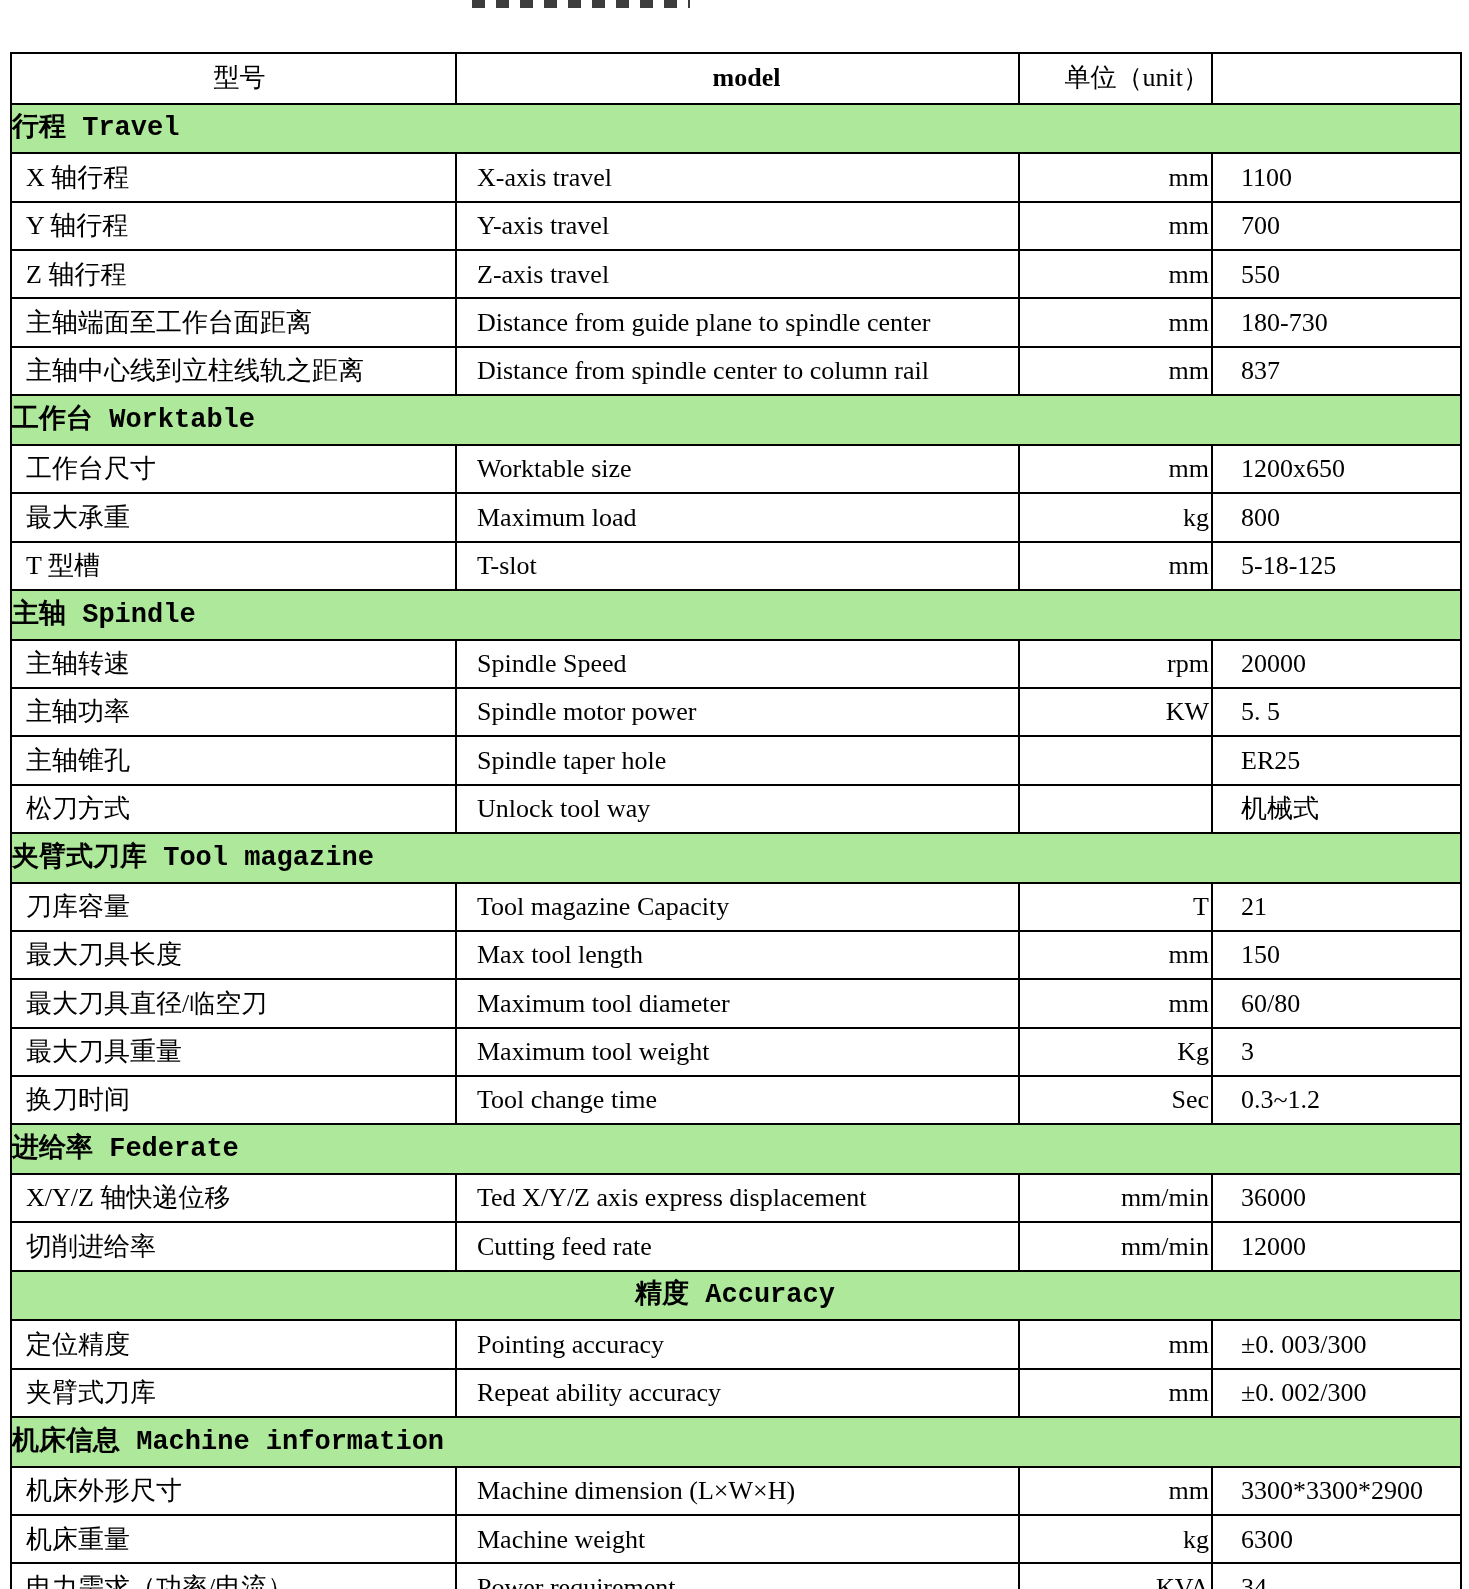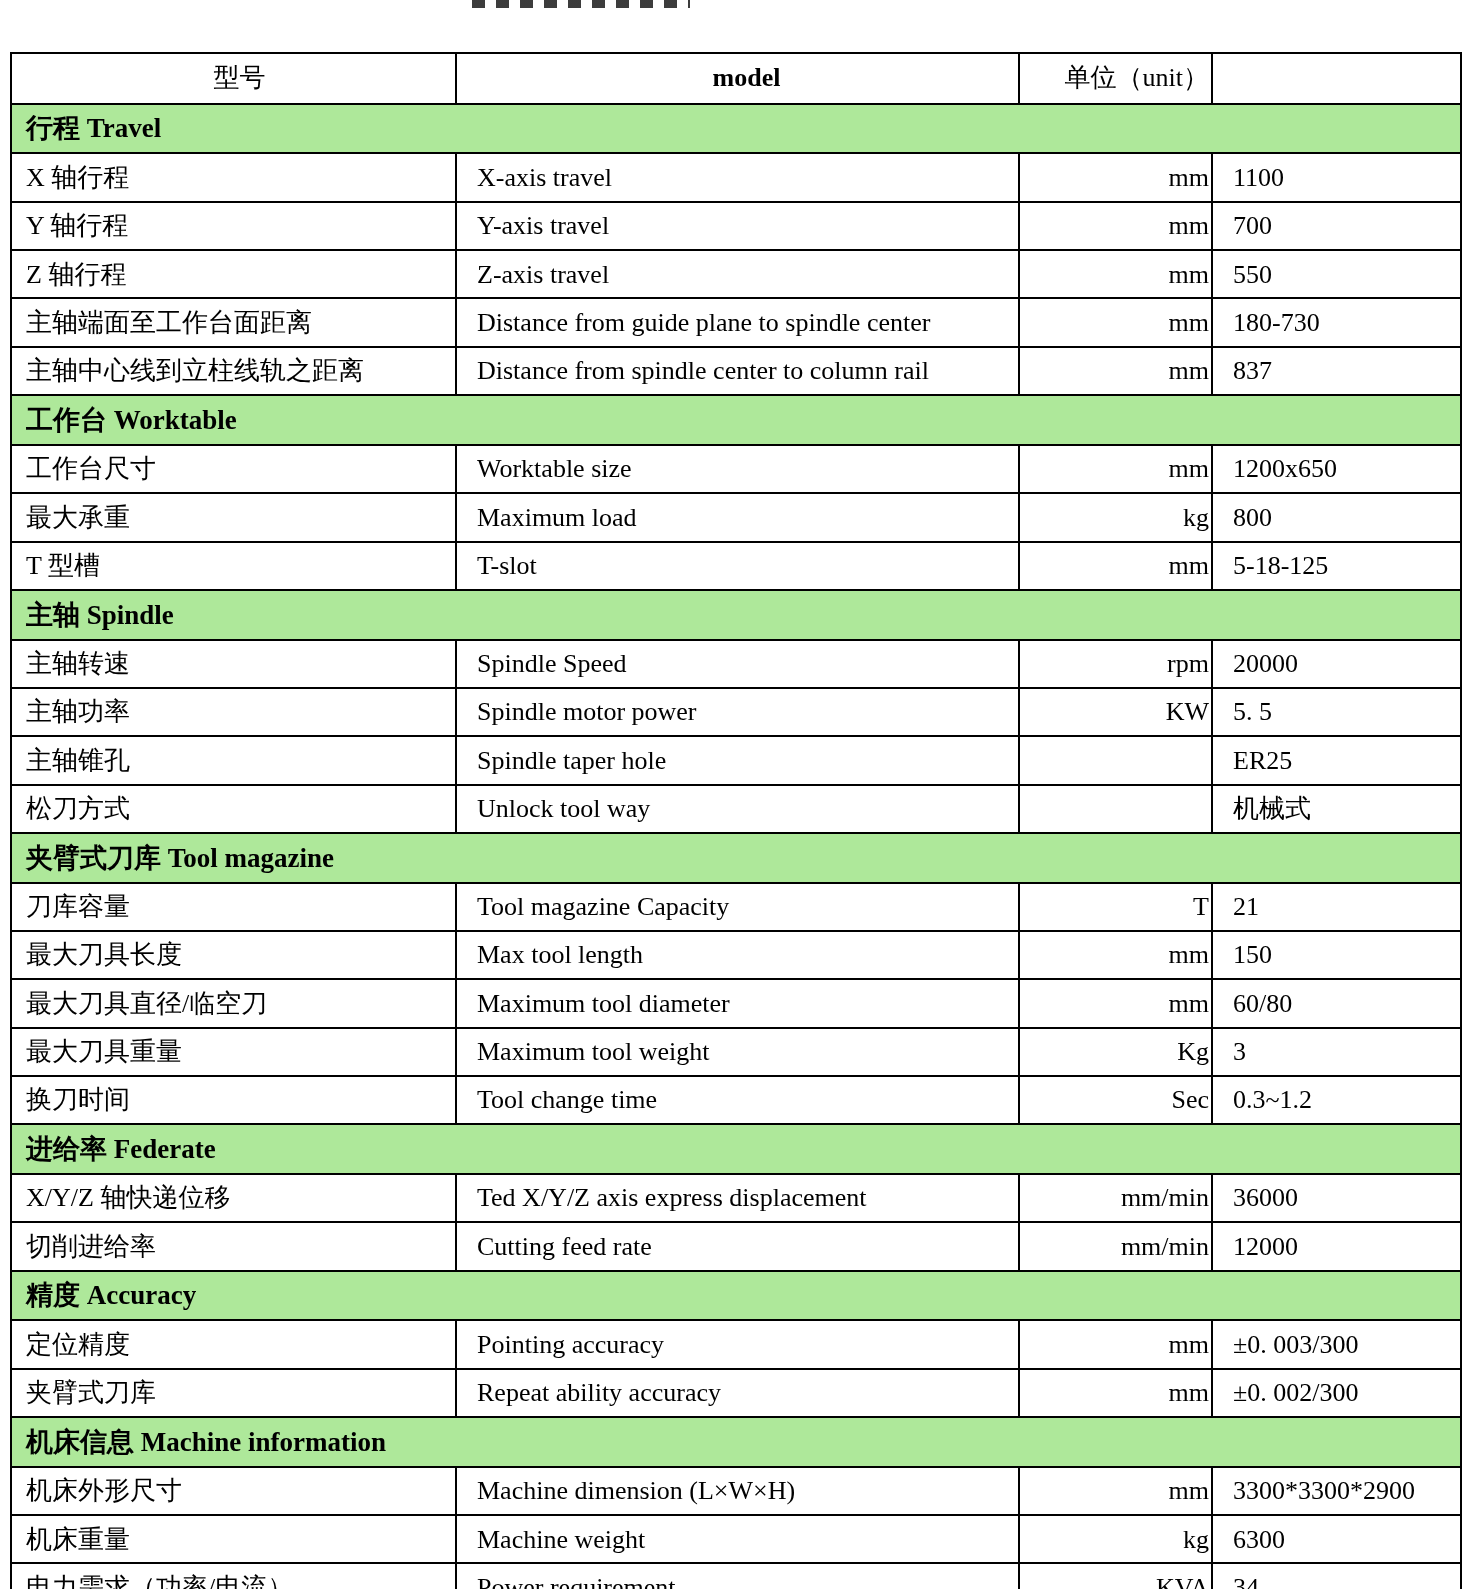--- a/index.html
+++ b/index.html
@@ -24,27 +24,27 @@
     vertical-align:bottom;
     padding:0 2px 8px 0;
     font-size:26px;
     line-height:1.15;
     white-space:pre;
     overflow:hidden;
   }
   .spec td.c1 { padding-left:14px; }
   .spec td.c2 { padding-left:20px;  }
   .spec td.c3 { padding-left:12px;text-align:right; }
-  .spec td.c4 { padding-left:20px; }
+  .spec td.c4 { padding-left:28px; }
   tr.head td { text-align:center; padding-bottom:10px; }
   tr.head td.c2 { font-weight:bold; }
   tr.section td {
     font-weight:bold;
-    padding-left:14px;
     font-size:27px;
+    font-family:Liberation Mono, monospace;
   }
 </style>
 </head>
 <body>
 
 <div class="title-clip"></div>
 
 <table class="spec">
   <colgroup>
     <col style="width:445px">
@@ -189,21 +189,21 @@
     <td class="c4">36000</td>
   </tr>
   <tr>
     <td class="c1">切削进给率</td>
     <td class="c2">Cutting feed rate</td>
     <td class="c3">mm/min</td>
     <td class="c4">12000</td>
   </tr>
 
   <tr class="section">
-    <td colspan="4" style="background: rgb(174, 232, 154);">精度 Accuracy</td>
+    <td colspan="4" style="background: rgb(174, 232, 154); text-align: center;">精度 Accuracy</td>
   </tr>
   <tr>
     <td class="c1">定位精度</td>
     <td class="c2">Pointing accuracy</td>
     <td class="c3">mm</td>
     <td class="c4">±0. 003/300</td>
   </tr>
   <tr>
     <td class="c1">夹臂式刀库</td>
     <td class="c2">Repeat ability accuracy</td>

